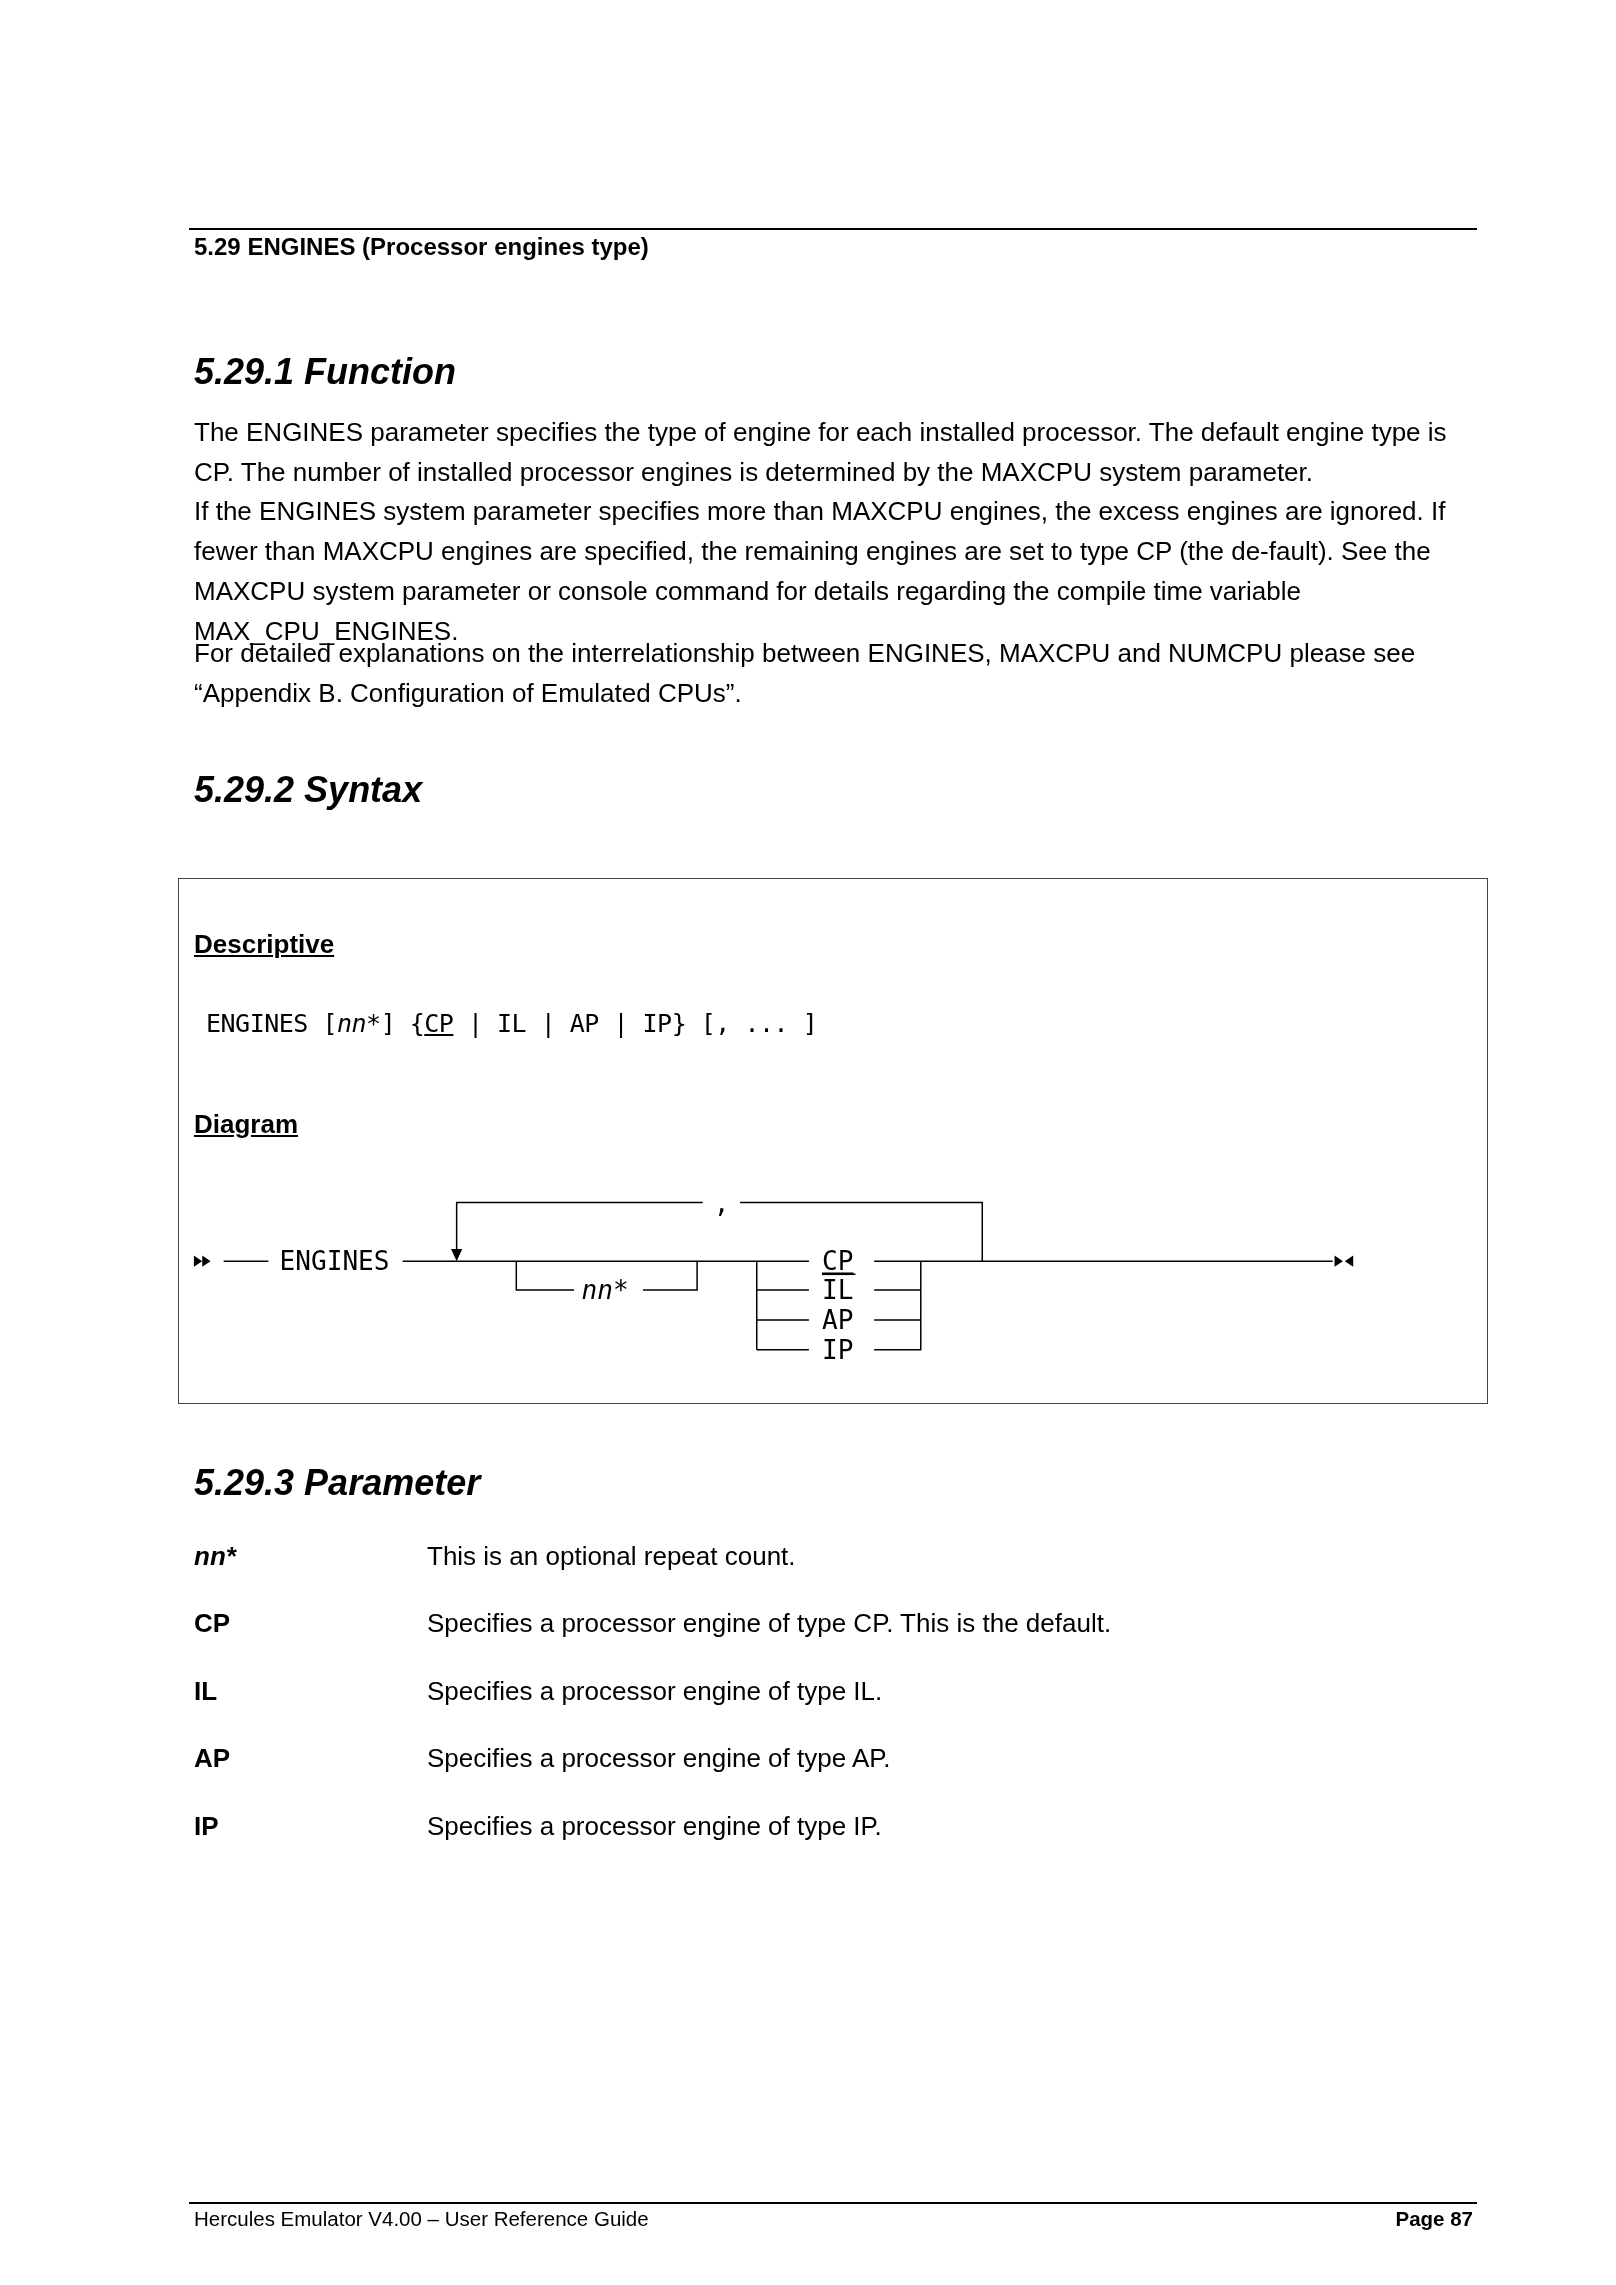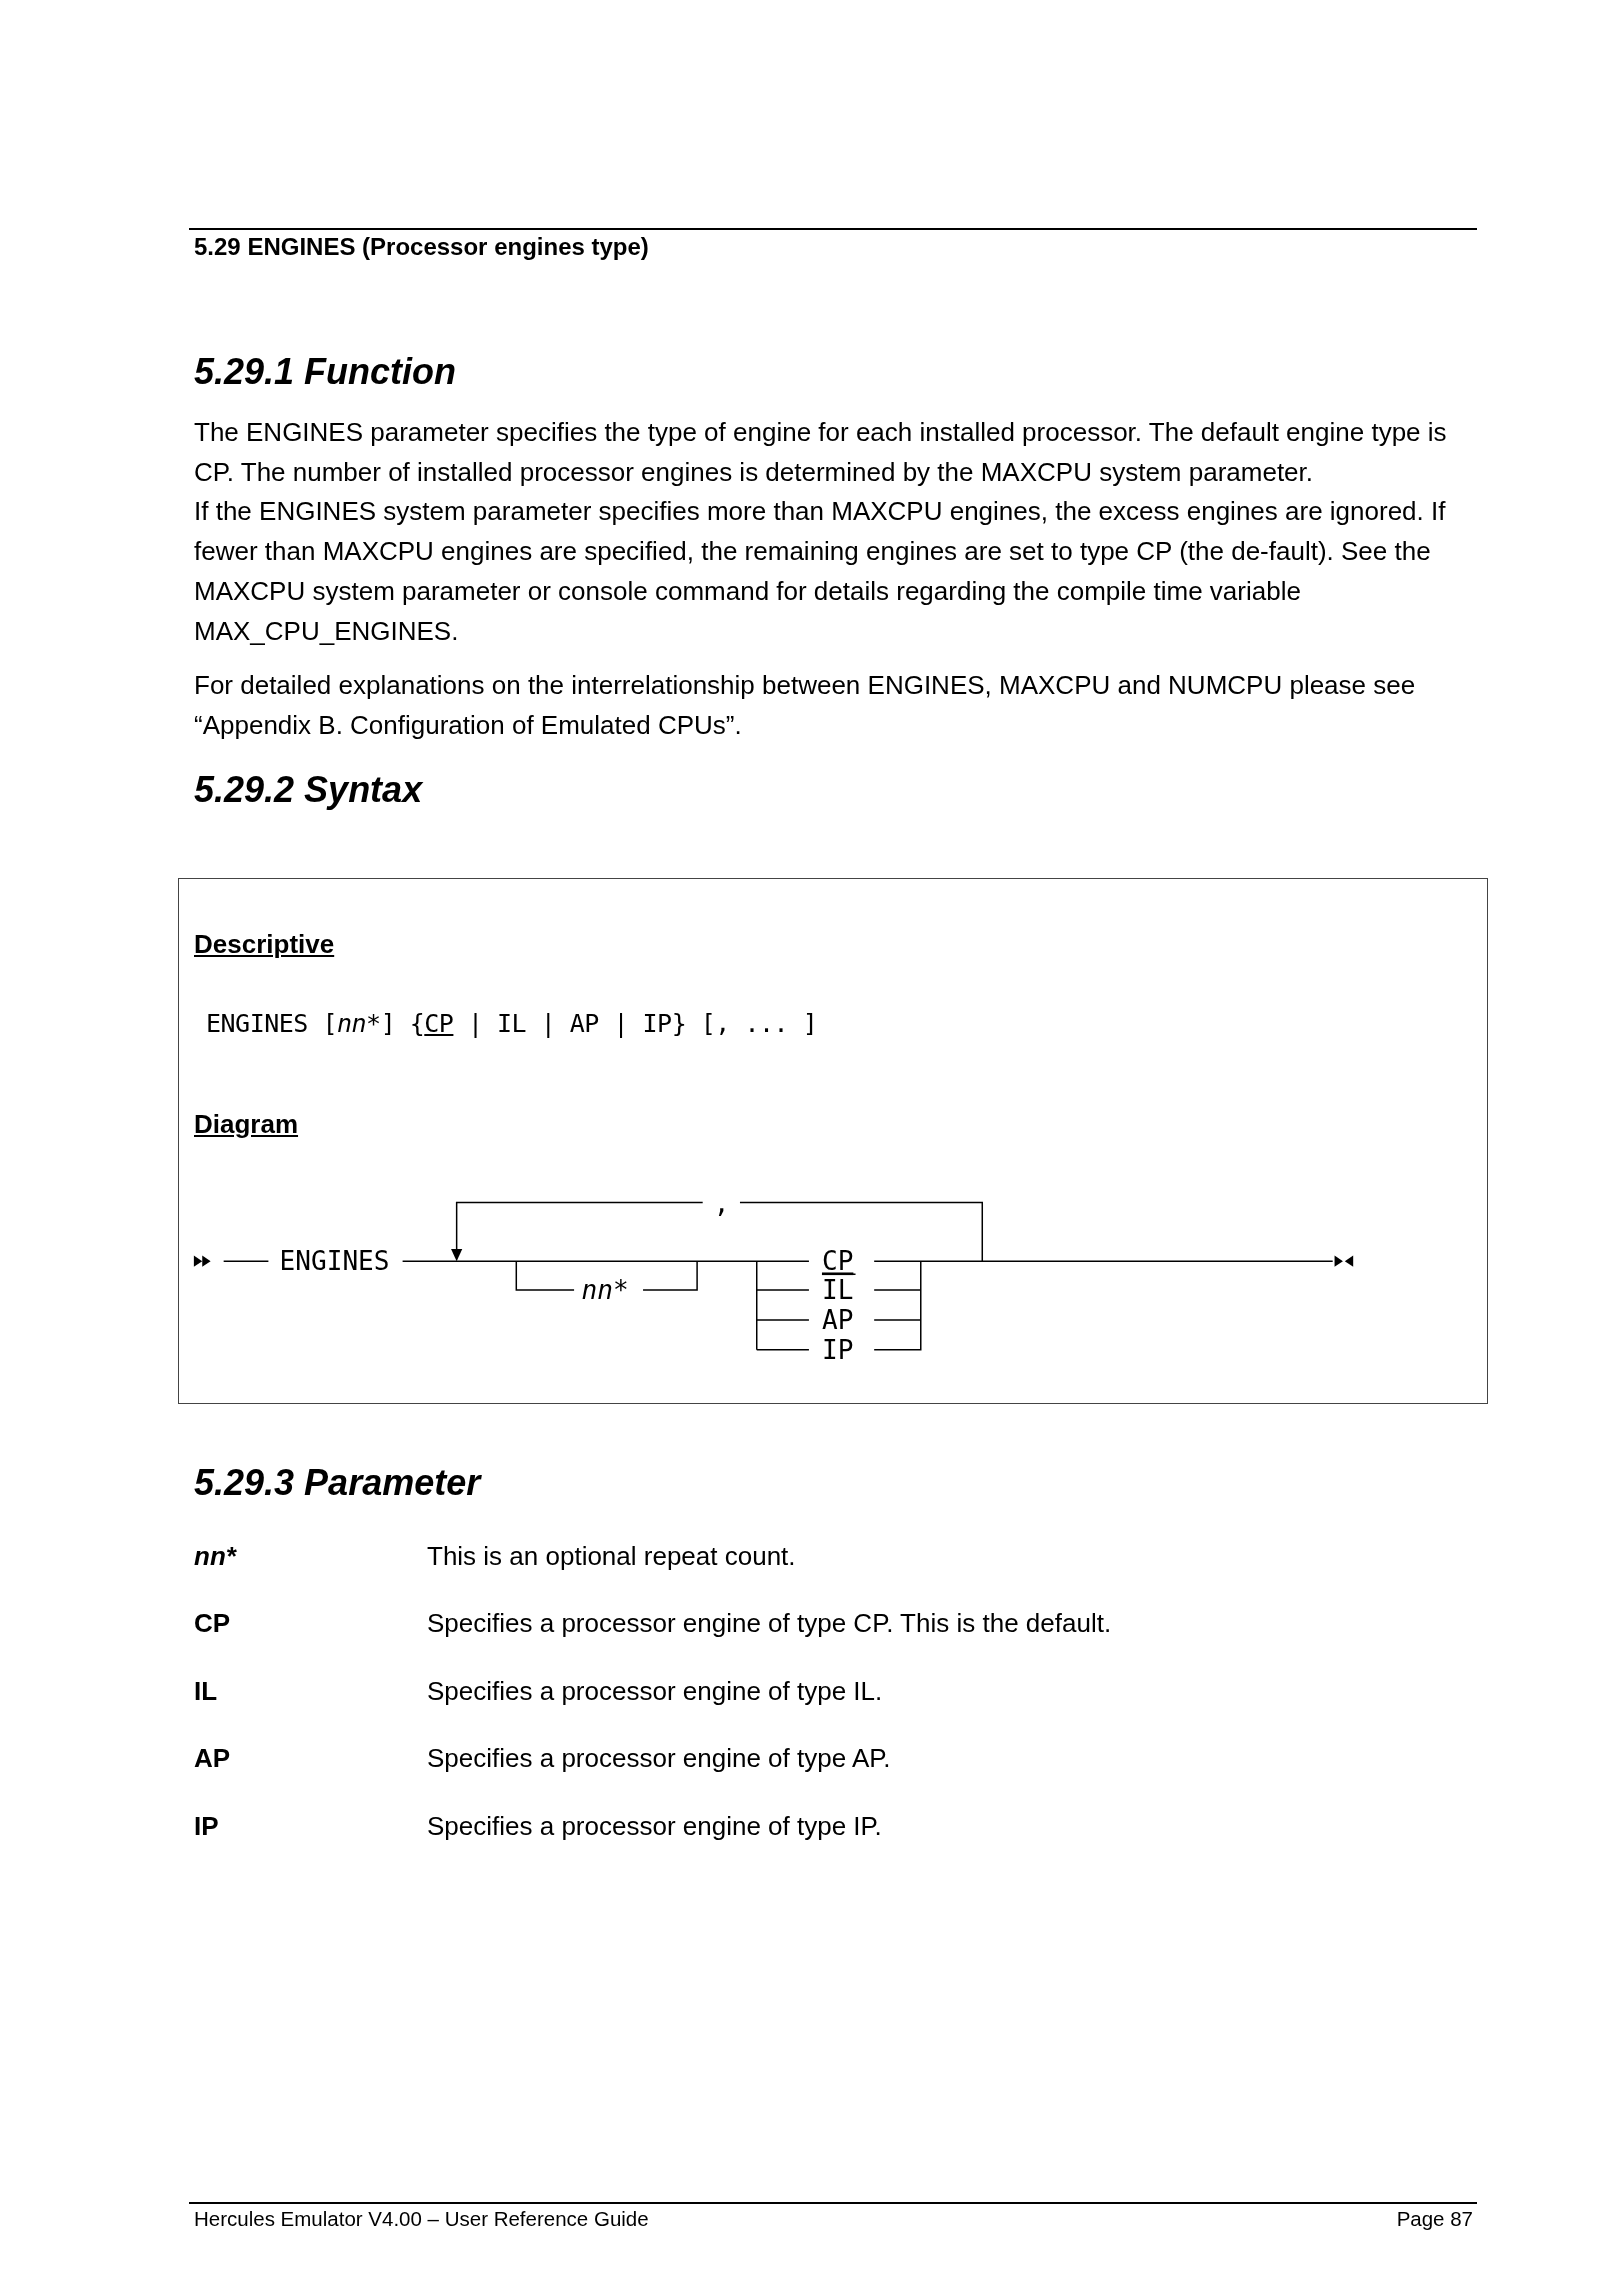--- a/index.html
+++ b/index.html
@@ -12,32 +12,32 @@
   .sublabel { position:absolute; left:194px; font-size:26px; font-weight:bold; text-decoration:underline; }
   .mono { font-family:"DejaVu Sans Mono", monospace; }
   .desc { position:absolute; left:194px; top:1009px; font-size:25px; white-space:pre; letter-spacing:-0.5px;margin-left:12px; }
   .desc .it { font-style:italic; }
   .desc .ul { text-decoration:underline; }
   .diagram { position:absolute; left:0; top:0; }
   .param-name { position:absolute; left:194px; font-size:26px; font-weight:bold; }
   .param-name.it { font-style:italic; }
   .param-desc { position:absolute; left:427px; font-size:26px; }
   .footer-left { position:absolute; left:194px; top:2207px; font-size:20.5px; }
-  .footer-right { position:absolute; right:143px; top:2207px; font-size:20.5px; }
+  .footer-right { position:absolute; right:143px; top:2207px; font-size:20.5px;font-weight:bold; }
 </style>
 </head>
 <body>
 
 <div class="rule" style="top:228px;"></div>
 <div class="h1">5.29  ENGINES (Processor engines type)</div>
 
 <div class="h2" style="top:351px;">5.29.1  Function</div>
 <div class="para" style="top:412px;">The ENGINES parameter specifies the type of engine for each installed processor. The default engine type is CP. The number of installed processor engines is determined by the MAXCPU system parameter.</div>
 <div class="para" style="top:491px;">If the ENGINES system parameter specifies more than MAXCPU engines, the excess engines are ignored. If fewer than MAXCPU engines are specified, the remaining engines are set to type CP (the de-fault). See the MAXCPU system parameter or console command for details regarding the compile time variable MAX_CPU_ENGINES.</div>
-<div class="para" style="top:633px;margin-top:32px;">For detailed explanations on the interrelationship between ENGINES, MAXCPU and NUMCPU please see “Appendix B. Configuration of Emulated CPUs”.</div>
+<div class="para" style="top:633px;">For detailed explanations on the interrelationship between ENGINES, MAXCPU and NUMCPU please see “Appendix B. Configuration of Emulated CPUs”.</div>
 
 <div class="h2" style="top:769px;">5.29.2  Syntax</div>
 
 <div class="box"></div>
 <div class="sublabel" style="top:929px;">Descriptive</div>
 
 <div class="desc mono"><span>ENGINES </span><span>[</span><span class="it">nn*</span><span>] {</span><span class="ul">CP</span><span> | IL | AP | IP} [, ... ]</span></div>
 
 <div class="sublabel" style="top:1109px;">Diagram</div>
 

